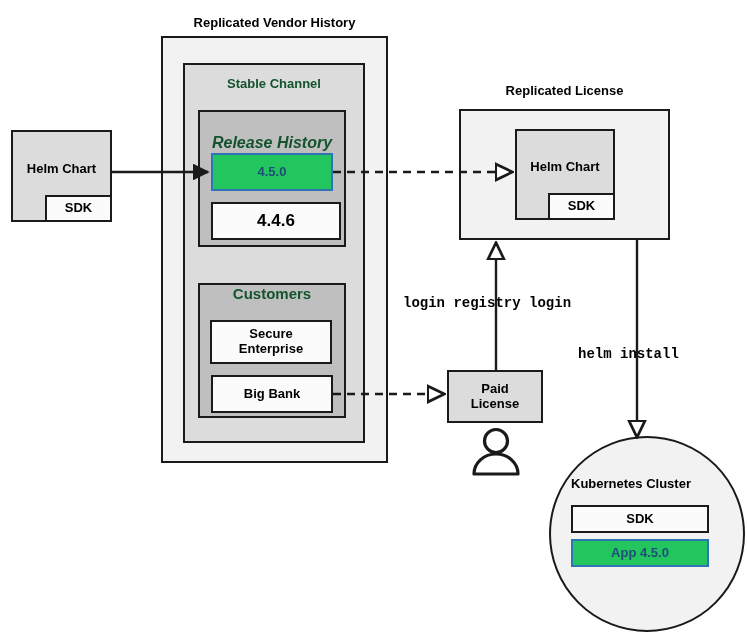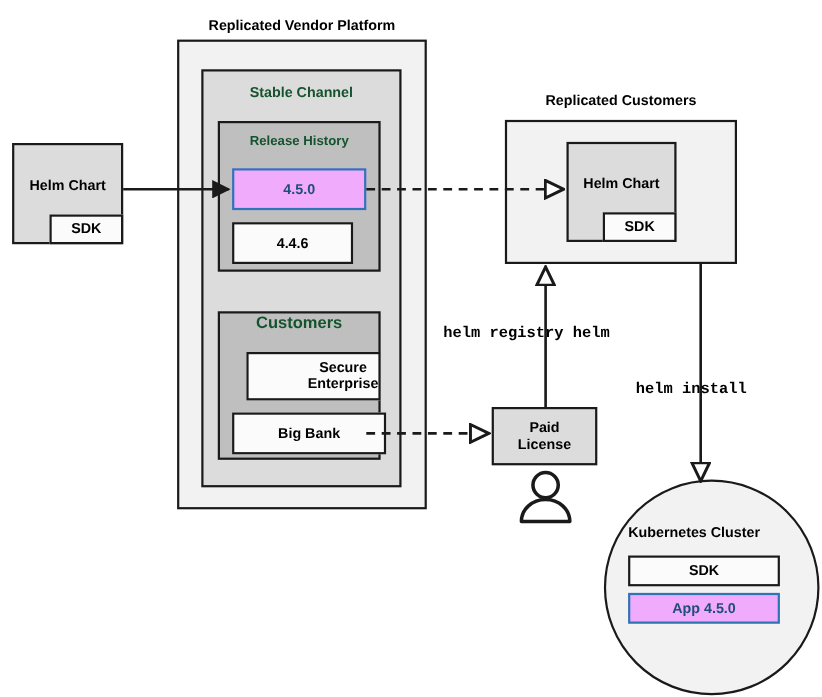--- a/index.html
+++ b/index.html
@@ -41,21 +41,21 @@
     text-align: center;
     font-weight: bold;
     color: #000000;
     line-height: 1.15;
     white-space: pre-line;
   }
   .fill-lightest { background: #f2f2f2; }
   .fill-light    { background: #dcdcdc; }
   .fill-mid      { background: #bfbfbf; }
   .fill-white    { background: #fbfbfb; }
-  .fill-blue     { background: #f0abfc; border-color: #2e75b6; color: #1f4e79; }
+  .fill-blue     { background: #22c55e; border-color: #2e75b6; color: #1f4e79; }
   .title-in {
     position: absolute;
     font-weight: bold;
     color: #14532d;
     text-align: center;
     width: 100%;
     left: 0;
   }
   .ellipse {
     position: absolute;
@@ -78,55 +78,55 @@
     font-weight: bold;
     color: #000000;
     white-space: nowrap;
   }
 </style>
 </head>
 <body>
 
 <div id="canvas">
 
-  <div class="lbl" style="left:161px; top:14px; width:227px; height:18px; font-size:13px;">Replicated Vendor Platform</div>
+  <div class="lbl" style="left:161px; top:14px; width:227px; height:18px; font-size:13px;">Replicated Vendor History</div>
 
-  <div class="lbl" style="left:459px; top:82px; width:211px; height:18px; font-size:13px;">Replicated Customers</div>
+  <div class="lbl" style="left:459px; top:82px; width:211px; height:18px; font-size:13px;">Replicated License</div>
 
   <div class="box fill-light" style="left:11px; top:130px; width:101px; height:92px; font-size:13px;">
     <span style="position:relative; top:-7px;">Helm Chart</span>
   </div>
   <div class="box fill-white" style="left:45px; top:195px; width:67px; height:27px; font-size:13px;">
     <span>SDK</span>
   </div>
 
   <div class="box fill-lightest" style="left:161px; top:36px; width:227px; height:427px;"></div>
 
   <div class="box fill-light" style="left:183px; top:63px; width:182px; height:380px;">
     <div class="title-in" style="top:12px; font-size:13px;">Stable Channel</div>
   </div>
 
   <div class="box fill-mid" style="left:198px; top:110px; width:148px; height:137px;">
-    <div class="title-in" style="top:10px; font-size:12px;">Release History</div>
+    <div class="title-in" style="top:22px; font-size:16px;font-style:italic;">Release History</div>
   </div>
   <div class="box fill-blue" style="left:211px; top:153px; width:122px; height:38px; font-size:13px;">
     <span>4.5.0</span>
   </div>
-  <div class="box fill-white" style="left:211px; top:202px; width:110px; height:38px; font-size:13px;text-align:center;">
+  <div class="box fill-white" style="left:211px; top:202px; width:130px; height:38px; font-size:17px;text-align:center;">
     <span>4.4.6</span>
   </div>
 
   <div class="box fill-mid" style="left:198px; top:283px; width:148px; height:135px;">
     <div class="title-in" style="top:0; font-size:15px;">Customers</div>
   </div>
-  <div class="box fill-white" style="left:224px; top:320px; width:122px; height:44px; font-size:13px;justify-content:flex-end;">
+  <div class="box fill-white" style="left:210px; top:320px; width:122px; height:44px; font-size:13px;">
     <span>Secure
 Enterprise</span>
   </div>
-  <div class="box fill-white" style="left:211px; top:375px; width:140px; height:38px; font-size:13px;">
+  <div class="box fill-white" style="left:211px; top:375px; width:122px; height:38px; font-size:13px;">
     <span>Big Bank</span>
   </div>
 
   <div class="box fill-lightest" style="left:459px; top:109px; width:211px; height:131px;"></div>
   <div class="box fill-light" style="left:515px; top:129px; width:100px; height:91px; font-size:13px;">
     <span style="position:relative; top:-7px;">Helm Chart</span>
   </div>
   <div class="box fill-white" style="left:548px; top:193px; width:67px; height:27px; font-size:13px;">
     <span>SDK</span>
   </div>
@@ -139,21 +139,21 @@
 
   <div class="ellipse" style="left:549px; top:436px; width:196px; height:196px;"></div>
   <div class="lbl" style="left:565px; top:476px; width:132px; height:16px; font-size:13px;">Kubernetes Cluster</div>
   <div class="box fill-white" style="left:571px; top:505px; width:138px; height:28px; font-size:13px;">
     <span>SDK</span>
   </div>
   <div class="box fill-blue" style="left:571px; top:539px; width:138px; height:28px; font-size:13px;text-align:center;">
     <span>App 4.5.0</span>
   </div>
 
-  <div class="mono" style="left:403px; top:295px; font-size:14px;">helm registry helm</div>
+  <div class="mono" style="left:403px; top:295px; font-size:14px;">login registry login</div>
   <div class="mono" style="left:578px; top:346px; font-size:14px;">helm install</div>
 
   <svg class="overlay" viewBox="0 0 747 634" xmlns="http://www.w3.org/2000/svg">
     <defs>
       <marker id="arrowSolid" viewBox="0 0 10 10" refX="9" refY="5" markerWidth="7" markerHeight="7" orient="auto-start-reverse">
         <path d="M 0 0 L 10 5 L 0 10 z" fill="#1a1a1a"></path>
       </marker>
       <marker id="arrowOpen" viewBox="0 0 10 10" refX="9" refY="5" markerWidth="8" markerHeight="8" orient="auto-start-reverse">
         <path d="M 0.5 0.8 L 9.2 5 L 0.5 9.2 z" fill="#ffffff" stroke="#1a1a1a" stroke-width="1.4"></path>
       </marker>

